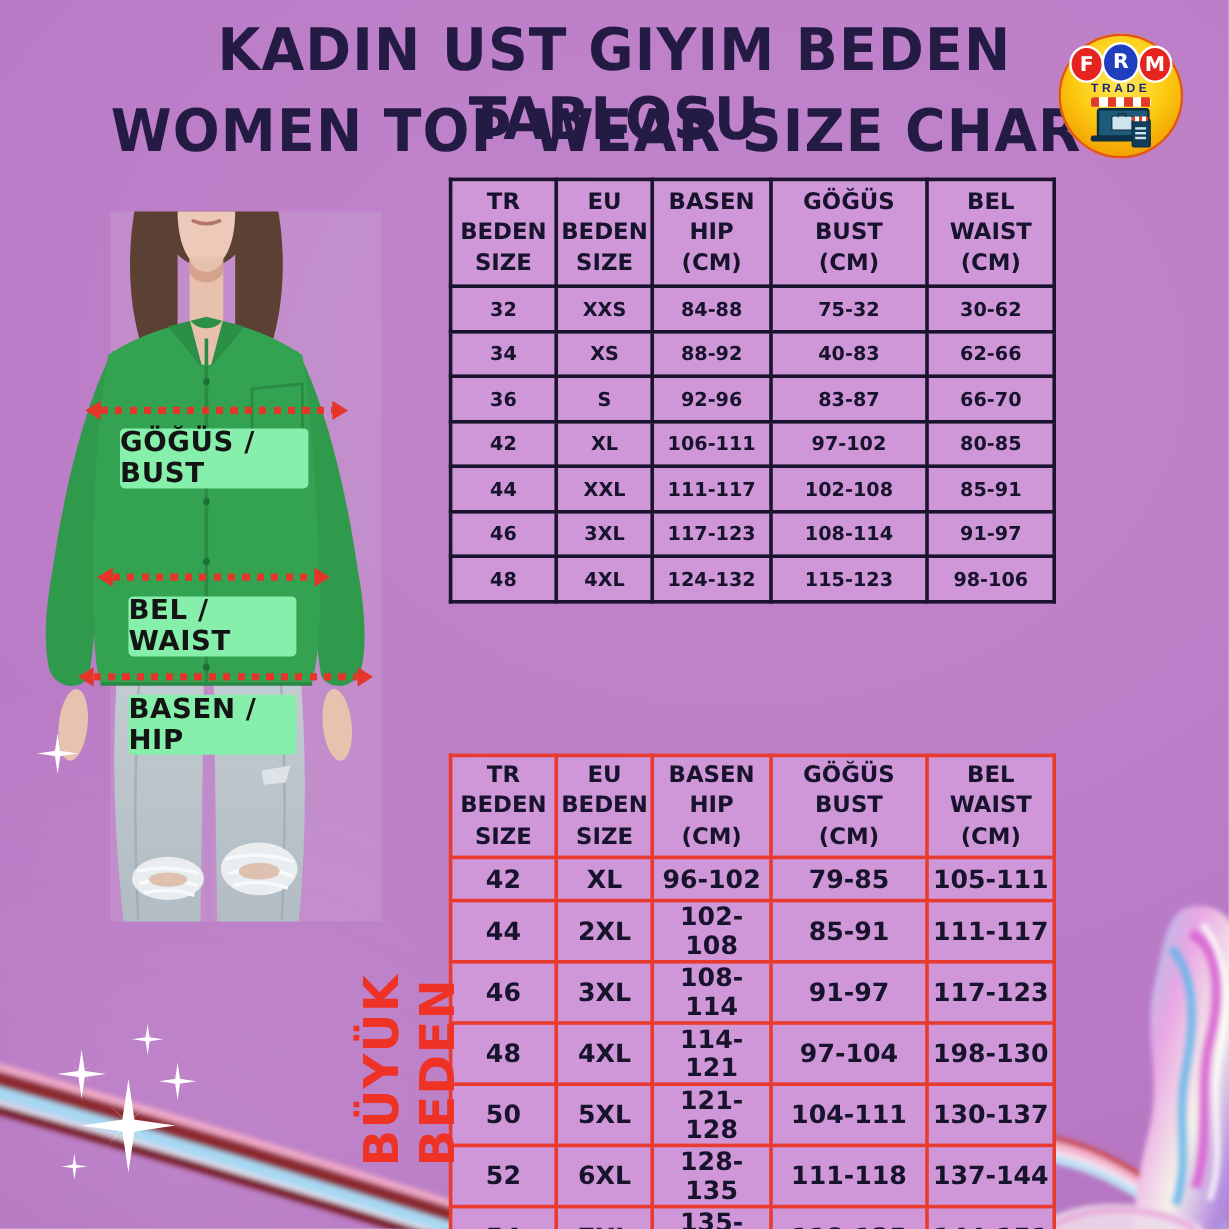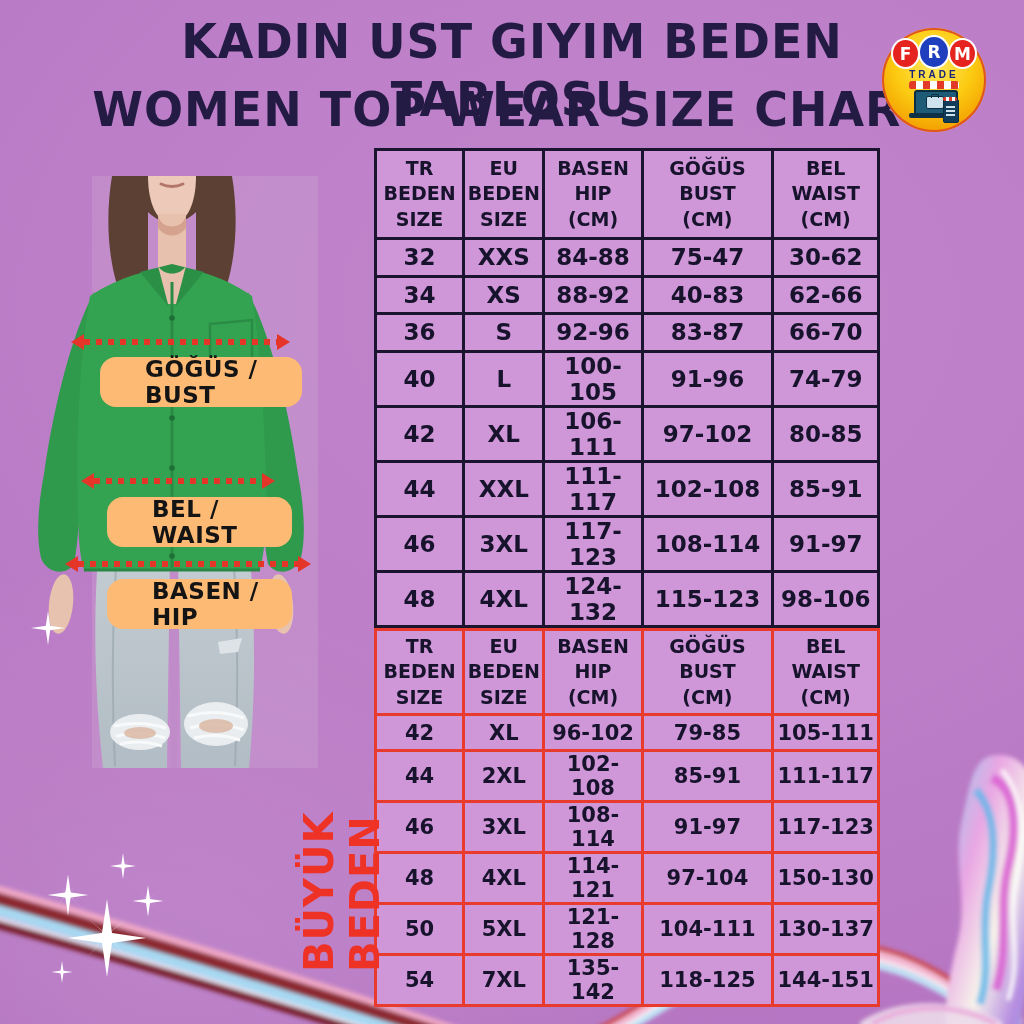--- a/index.html
+++ b/index.html
@@ -60,38 +60,38 @@
       linear-gradient(#cfe3ee,#cfe3ee) 0 4px/9px 2px no-repeat,
       linear-gradient(#cfe3ee,#cfe3ee) 0 8px/9px 2px no-repeat;}
 
   
   .arrow{position:absolute;height:6px;z-index:4;
     background:repeating-linear-gradient(90deg,#e53529 0 6px,rgba(0,0,0,0) 6px 12px);}
   .arrow::before{content:'';position:absolute;left:-13px;top:-5px;width:0;height:0;
     border:8px solid transparent;border-right:13px solid #e53529;border-left:none;}
   .arrow::after{content:'';position:absolute;right:-13px;top:-5px;width:0;height:0;
     border:8px solid transparent;border-left:13px solid #e53529;border-right:none;}
-  .mlabel{position:absolute;z-index:4;background:#fdba74;border-radius:16px;
+  .mlabel{position:absolute;z-index:4;background:#86efac;border-radius:4px;
     display:flex;align-items:center;justify-content:center;
     font-weight:bold;font-size:23px;color:#141414;letter-spacing:0.5px;
-    font-family:"DejaVu Sans",sans-serif;padding-left:45px;}
+    font-family:"DejaVu Sans",sans-serif;}
 
   
   table.size-table{position:absolute;border-collapse:collapse;z-index:3;table-layout:fixed;
     font-family:"DejaVu Sans","Liberation Sans",sans-serif;}
   table.size-table th,table.size-table td{
     text-align:center;vertical-align:middle;color:#17132c;
     background:#cf96d8;font-weight:bold;padding:0;}
   table.t1{left:374px;top:148px;width:506px;}
   table.t2{left:374px;top:628px;width:506px;}
   table.t1 th,table.t1 td{border:3px solid #1a142e;}
   table.t2 th,table.t2 td{border:3px solid #e93b2d;}
   table.size-table th{height:86px;font-size:19px;line-height:1.32;white-space:pre-line;}
   table.t2 th{height:82px;}
-  table.t1 td{height:34.5px;font-size:23px;}
+  table.t1 td{height:34.5px;font-size:16px;}
   table.t2 td{height:33px;font-size:21px;}
 
   .plus-label{position:absolute;left:192px;top:796px;width:300px;height:52px;z-index:3;
     transform:rotate(-90deg);display:flex;align-items:center;justify-content:center;
     font-weight:bold;font-size:40px;color:#ee3326;letter-spacing:1px;
     font-family:"DejaVu Sans",sans-serif;}
 
   .figure-wrap{position:absolute;left:20px;top:176px;width:300px;height:594px;z-index:2;}
 </style>
 </head>
@@ -248,43 +248,36 @@
         <th>BEL
 WAIST
 (CM)</th>
       </tr>
     </thead>
     <tbody>
         <tr>
           <td>32</td>
           <td>XXS</td>
           <td>84-88</td>
-          <td>75-47</td>
+          <td>75-32</td>
           <td>30-62</td>
         </tr>
         <tr>
           <td>34</td>
           <td>XS</td>
           <td>88-92</td>
           <td>40-83</td>
           <td>62-66</td>
         </tr>
         <tr>
           <td>36</td>
           <td>S</td>
           <td>92-96</td>
           <td>83-87</td>
           <td>66-70</td>
-        </tr>
-        <tr>
-          <td>40</td>
-          <td>L</td>
-          <td>100-105</td>
-          <td>91-96</td>
-          <td>74-79</td>
         </tr>
         <tr>
           <td>42</td>
           <td>XL</td>
           <td>106-111</td>
           <td>97-102</td>
           <td>80-85</td>
         </tr>
         <tr>
           <td>44</td>
@@ -357,28 +350,35 @@
           <td>3XL</td>
           <td>108-114</td>
           <td>91-97</td>
           <td>117-123</td>
         </tr>
         <tr>
           <td>48</td>
           <td>4XL</td>
           <td>114-121</td>
           <td>97-104</td>
-          <td>150-130</td>
+          <td>198-130</td>
         </tr>
         <tr>
           <td>50</td>
           <td>5XL</td>
           <td>121-128</td>
           <td>104-111</td>
           <td>130-137</td>
+        </tr>
+        <tr>
+          <td>52</td>
+          <td>6XL</td>
+          <td>128-135</td>
+          <td>111-118</td>
+          <td>137-144</td>
         </tr>
         <tr>
           <td>54</td>
           <td>7XL</td>
           <td>135-142</td>
           <td>118-125</td>
           <td>144-151</td>
         </tr>
       </tbody>
   </table>

